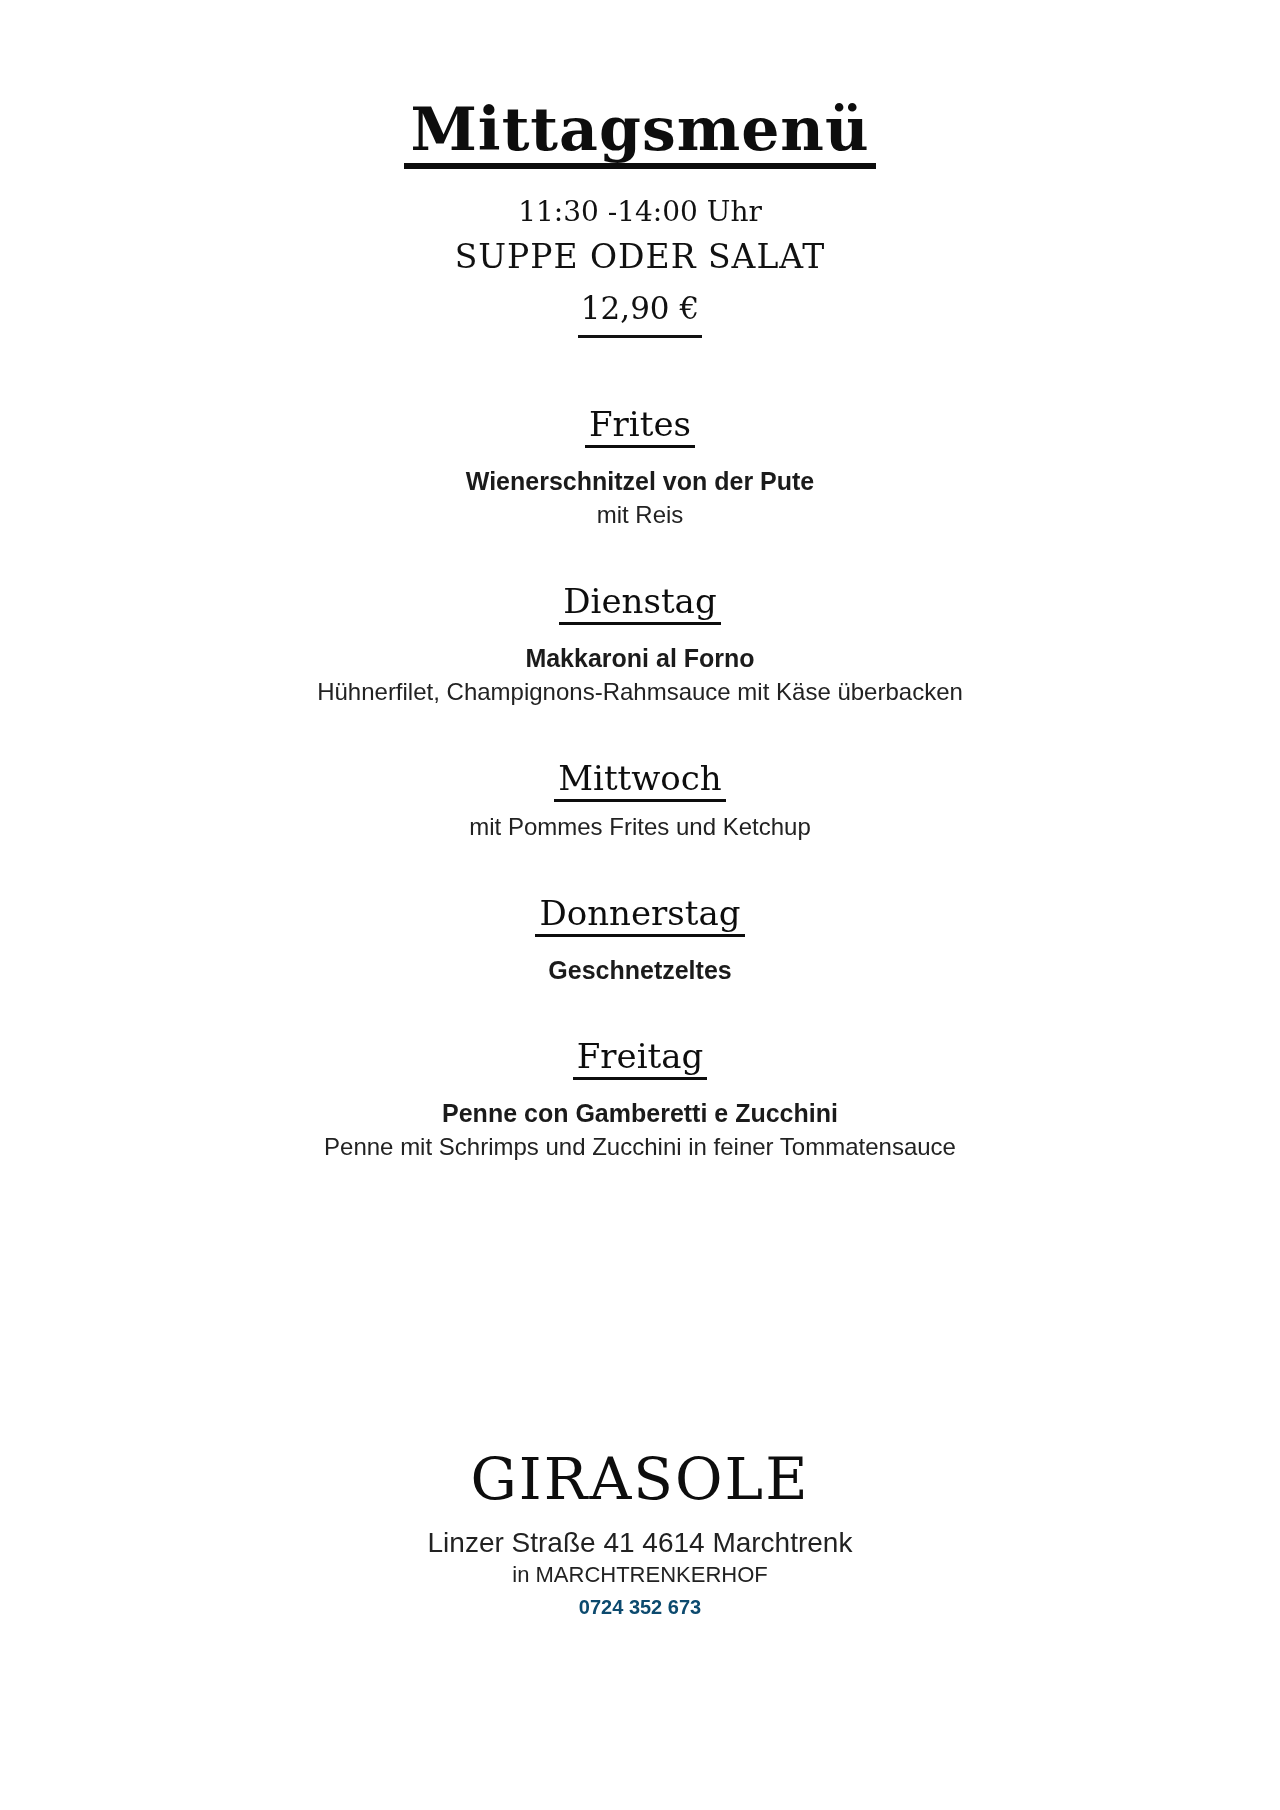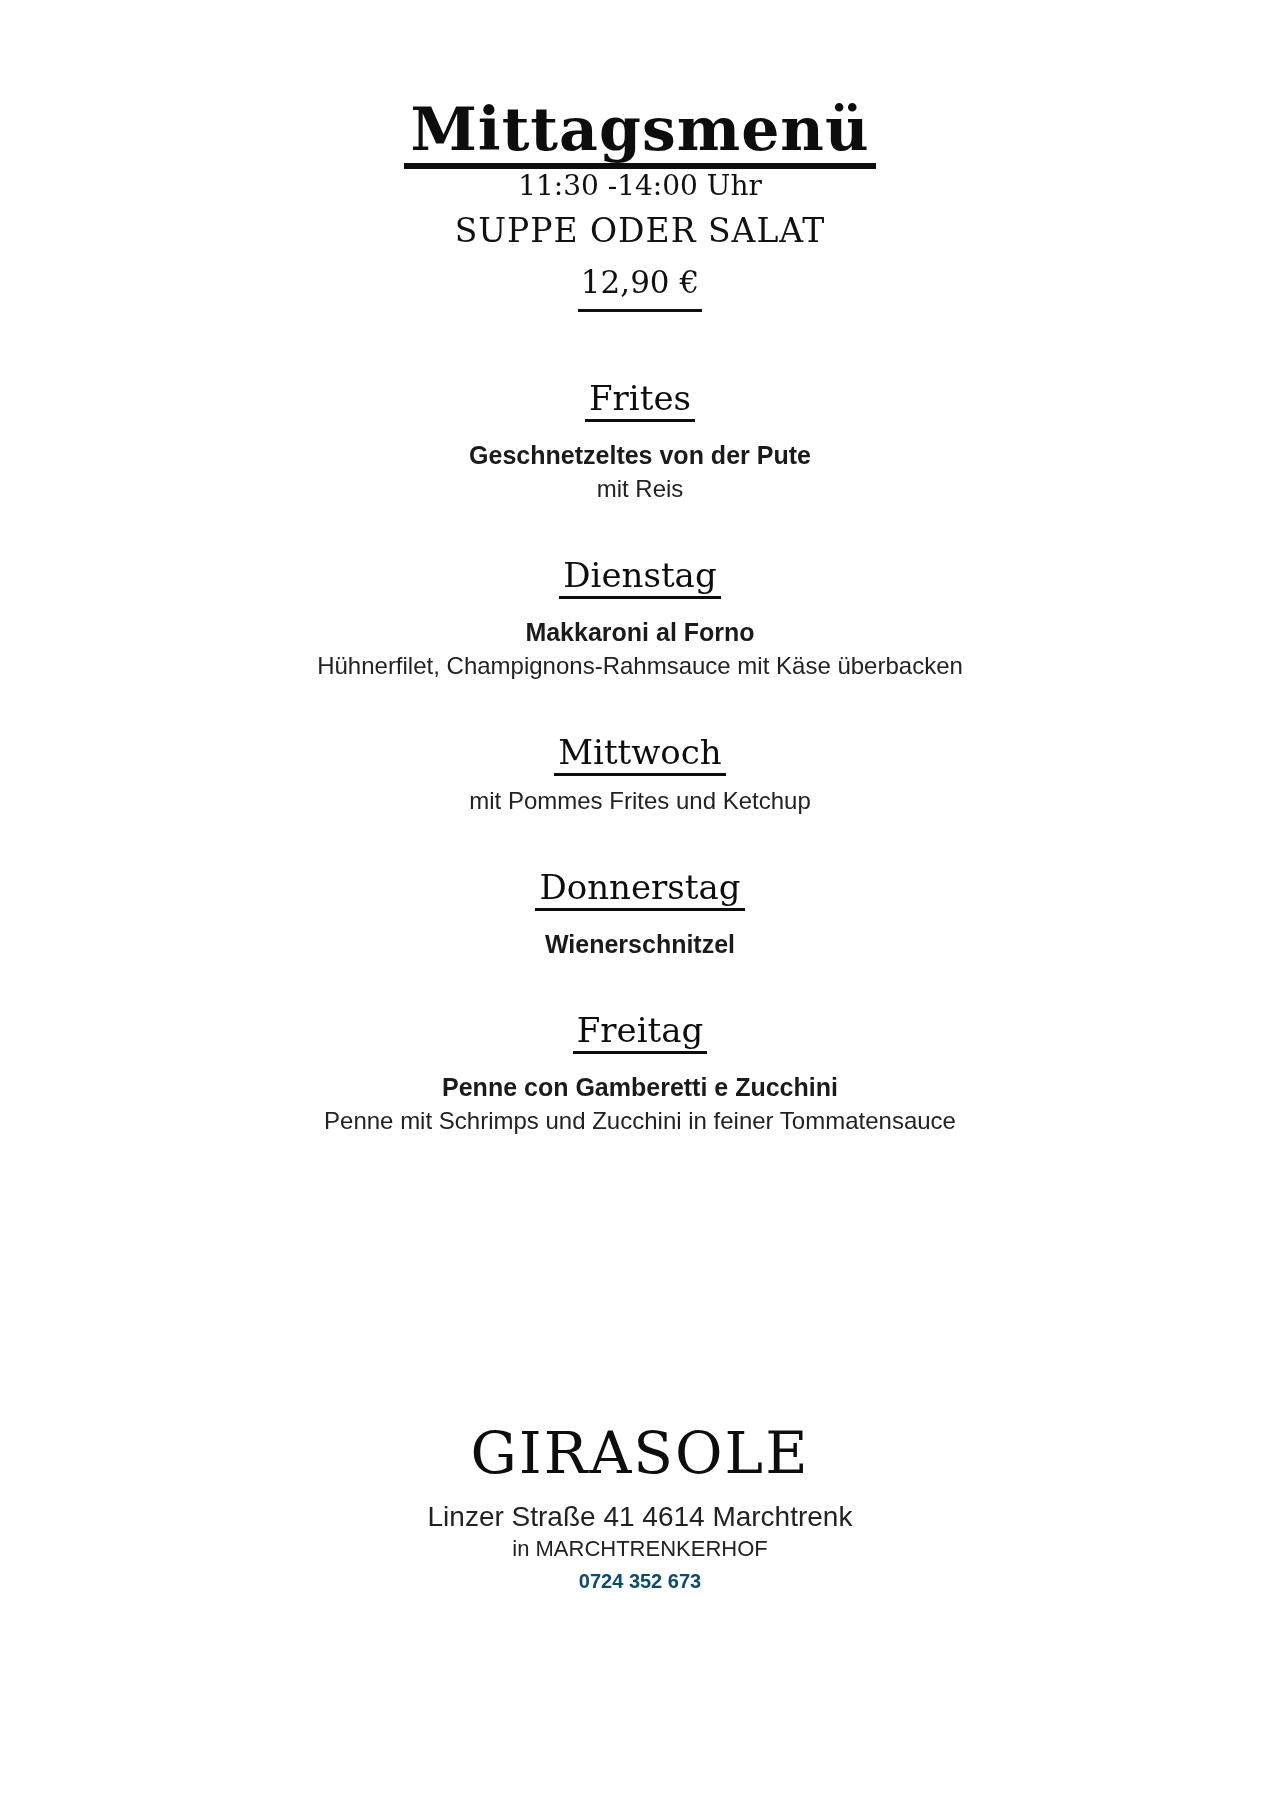--- a/index.html
+++ b/index.html
@@ -27,20 +27,21 @@
     font-family: "DejaVu Serif", serif;
     font-weight: 700;
     font-size: 60px;
     line-height: 66px;
     color: #0d0d0d;
     letter-spacing: 1px;
     border-bottom: 6px solid #0d0d0d;
     padding: 0 6px 1px 6px;
   }
   .menu-hours {
+    margin-top: 26px;
     font-family: "DejaVu Serif", serif;
     font-size: 28px;
     line-height: 34px;
     color: #111111;
   }
   .menu-subtitle {
     margin-top: 8px;
     font-family: "DejaVu Serif", serif;
     font-size: 33px;
     line-height: 40px;
@@ -127,21 +128,21 @@
   <div class="menu-hours">11:30 -14:00 Uhr</div>
   <div class="menu-subtitle">SUPPE ODER SALAT</div>
   <div class="menu-price-row">
     <span class="menu-price">12,90 €</span>
   </div>
 
   <div class="day-section first">
     <div class="day-name-row">
       <span class="day-name">Frites</span>
     </div>
-    <div class="day-dish">Geschnetzeltes von der Pute</div>
+    <div class="day-dish">Wienerschnitzel von der Pute</div>
     <div class="day-desc">mit Reis</div>
   </div>
 
   <div class="day-section">
     <div class="day-name-row">
       <span class="day-name">Dienstag</span>
     </div>
     <div class="day-dish">Makkaroni al Forno</div>
     <div class="day-desc">Hühnerfilet, Champignons-Rahmsauce mit Käse überbacken</div>
   </div>
@@ -150,21 +151,21 @@
     <div class="day-name-row">
       <span class="day-name">Mittwoch</span>
     </div>
     <div class="day-desc">mit Pommes Frites und Ketchup</div>
   </div>
 
   <div class="day-section">
     <div class="day-name-row">
       <span class="day-name">Donnerstag</span>
     </div>
-    <div class="day-dish">Wienerschnitzel</div>
+    <div class="day-dish">Geschnetzeltes</div>
   </div>
 
   <div class="day-section">
     <div class="day-name-row">
       <span class="day-name">Freitag</span>
     </div>
     <div class="day-dish">Penne con Gamberetti e Zucchini</div>
     <div class="day-desc">Penne mit Schrimps und Zucchini in feiner Tommatensauce</div>
   </div>
 

